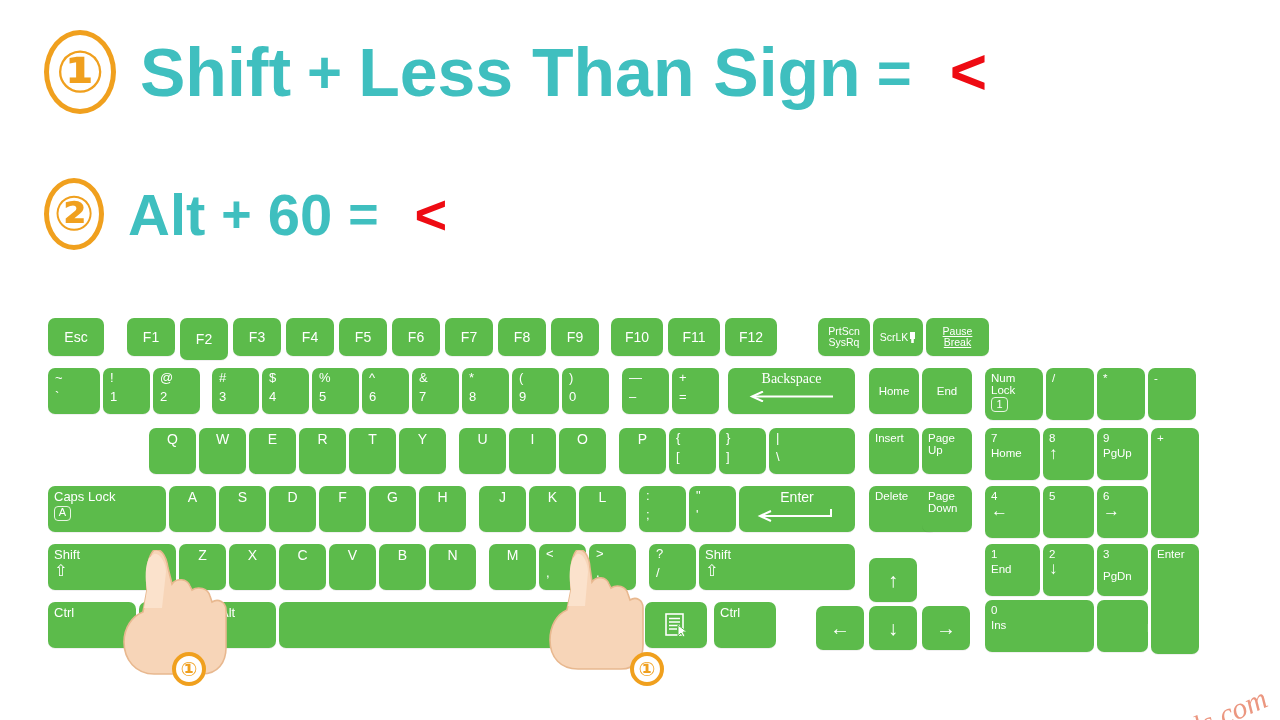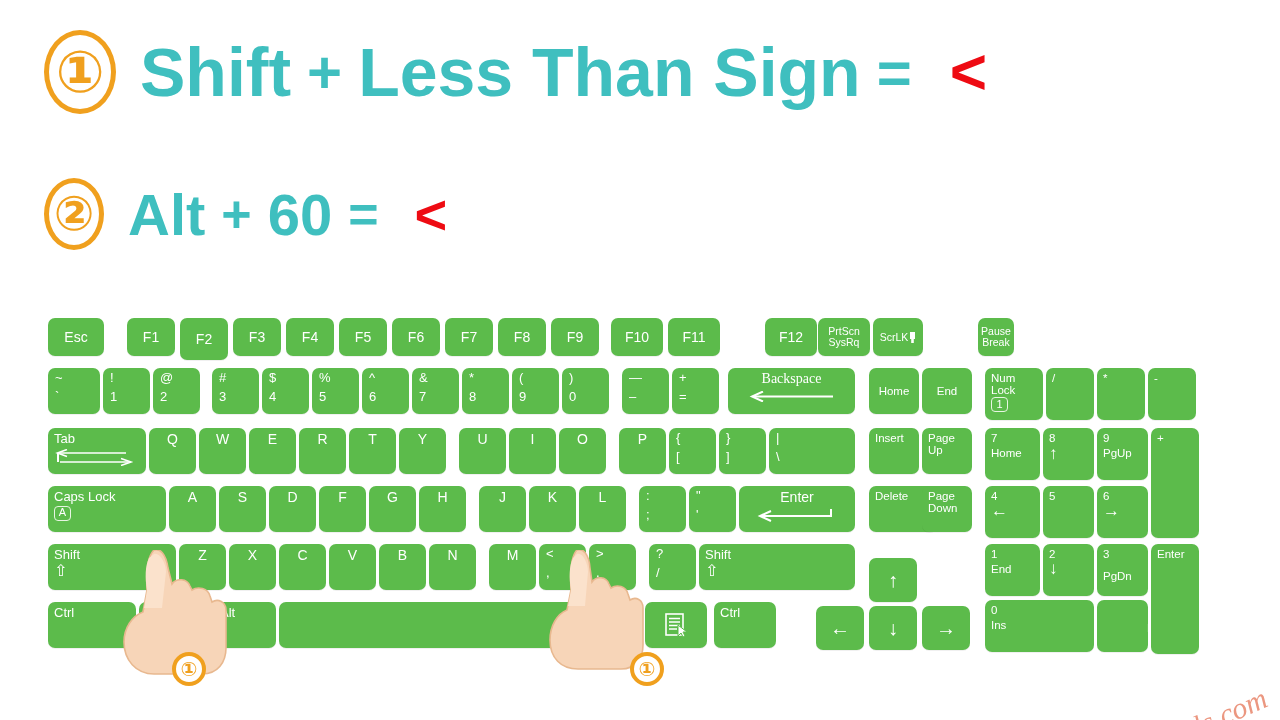--- a/index.html
+++ b/index.html
@@ -141,21 +141,21 @@
     </div>
   <div class="key fn" style="left:551px;top:18px;width:48px;height:38px;">
     <span>F9</span>
     </div>
   <div class="key fn" style="left:611px;top:18px;width:52px;height:38px;">
     <span>F10</span>
     </div>
   <div class="key fn" style="left:668px;top:18px;width:52px;height:38px;">
     <span>F11</span>
     </div>
-  <div class="key fn" style="left:725px;top:18px;width:52px;height:38px;margin-left:40px;">
+  <div class="key fn" style="left:725px;top:18px;width:52px;height:38px;">
     <span>F12</span>
     </div>
 
   <div class="key center tiny" style="left:818px;top:18px;width:52px;height:38px;">
     <span class="stack">
       <span>PrtScn</span>
       <span>SysRq</span>
     </span>
   </div>
 
@@ -164,21 +164,21 @@
       <span>ScrLK</span>
       <span style="display:inline-block;">
         <svg class="glyph" width="7" height="11" viewBox="0 0 7 11">
             <rect x="1" y="0" width="5" height="7" fill="#ffffff"></rect>
             <rect x="2.2" y="7" width="2.6" height="4" fill="#ffffff"></rect>
           </svg>
       </span>
     </span>
   </div>
 
-  <div class="key center tiny" style="left:978px;top:18px;width:36px;height:38px;">
+  <div class="key center tiny" style="left:926px;top:18px;width:63px;height:38px;text-decoration:underline;">
     <span class="stack">
       <span>Pause</span>
       <span>Break</span>
     </span>
   </div>
 
   <div class="key dual" style="left:48px;top:68px;width:52px;height:46px;">
     <span class="top">~</span>
     <span class="bot">`</span>
     </div>
@@ -245,44 +245,32 @@
     <span class="stack">
         <span>Home</span>
       </span>
     </div>
   <div class="key center small" style="left:922px;top:68px;width:50px;height:46px;">
     <span class="stack">
         <span>End</span>
       </span>
     </div>
 
-  <div class="key small" style="left:985px;top:68px;width:58px;height:52px;">
+  <div class="key small" style="left:985px;top:68px;width:58px;height:52px;border-radius:8px;">
     <span style="display:block;">Num</span>
     <span style="display:block;">Lock</span>
     <span class="lockbox" style="margin-top:1px;">1</span>
   </div>
   <div class="key small" style="left:1046px;top:68px;width:48px;height:52px;">
     <span>/</span></div>
   <div class="key small" style="left:1097px;top:68px;width:48px;height:52px;">
     <span>*</span></div>
   <div class="key small" style="left:1148px;top:68px;width:48px;height:52px;">
     <span>-</span></div>
 
-  <div class="key" style="left:48px;top:128px;width:98px;height:46px;">
-    <span style="display:block;">Tab</span>
-    <span style="display:block;margin-top:3px;">
-      <svg class="glyph" width="82" height="17" viewBox="0 0 82 17">
-        <line x1="4" y1="4" x2="4" y2="13" stroke="#fff" stroke-width="2"></line>
-        <line x1="4" y1="4" x2="72" y2="4" stroke="#fff" stroke-width="1.6"></line>
-        <polyline points="13,0.5 3.5,4 13,7.5" fill="none" stroke="#fff" stroke-width="1.6"></polyline>
-        <line x1="6" y1="13" x2="76" y2="13" stroke="#fff" stroke-width="1.6"></line>
-        <polyline points="67,9.5 77,13 67,16.5" fill="none" stroke="#fff" stroke-width="1.6"></polyline>
-      </svg>
-    </span>
-  </div>
   <div class="key fn" style="left:149px;top:128px;width:47px;height:46px;">
     <span style="align-self:flex-start;">Q</span>
     </div>
   <div class="key fn" style="left:199px;top:128px;width:47px;height:46px;">
     <span style="align-self:flex-start;">W</span>
     </div>
   <div class="key fn" style="left:249px;top:128px;width:47px;height:46px;">
     <span style="align-self:flex-start;">E</span>
     </div>
   <div class="key fn" style="left:299px;top:128px;width:47px;height:46px;">

